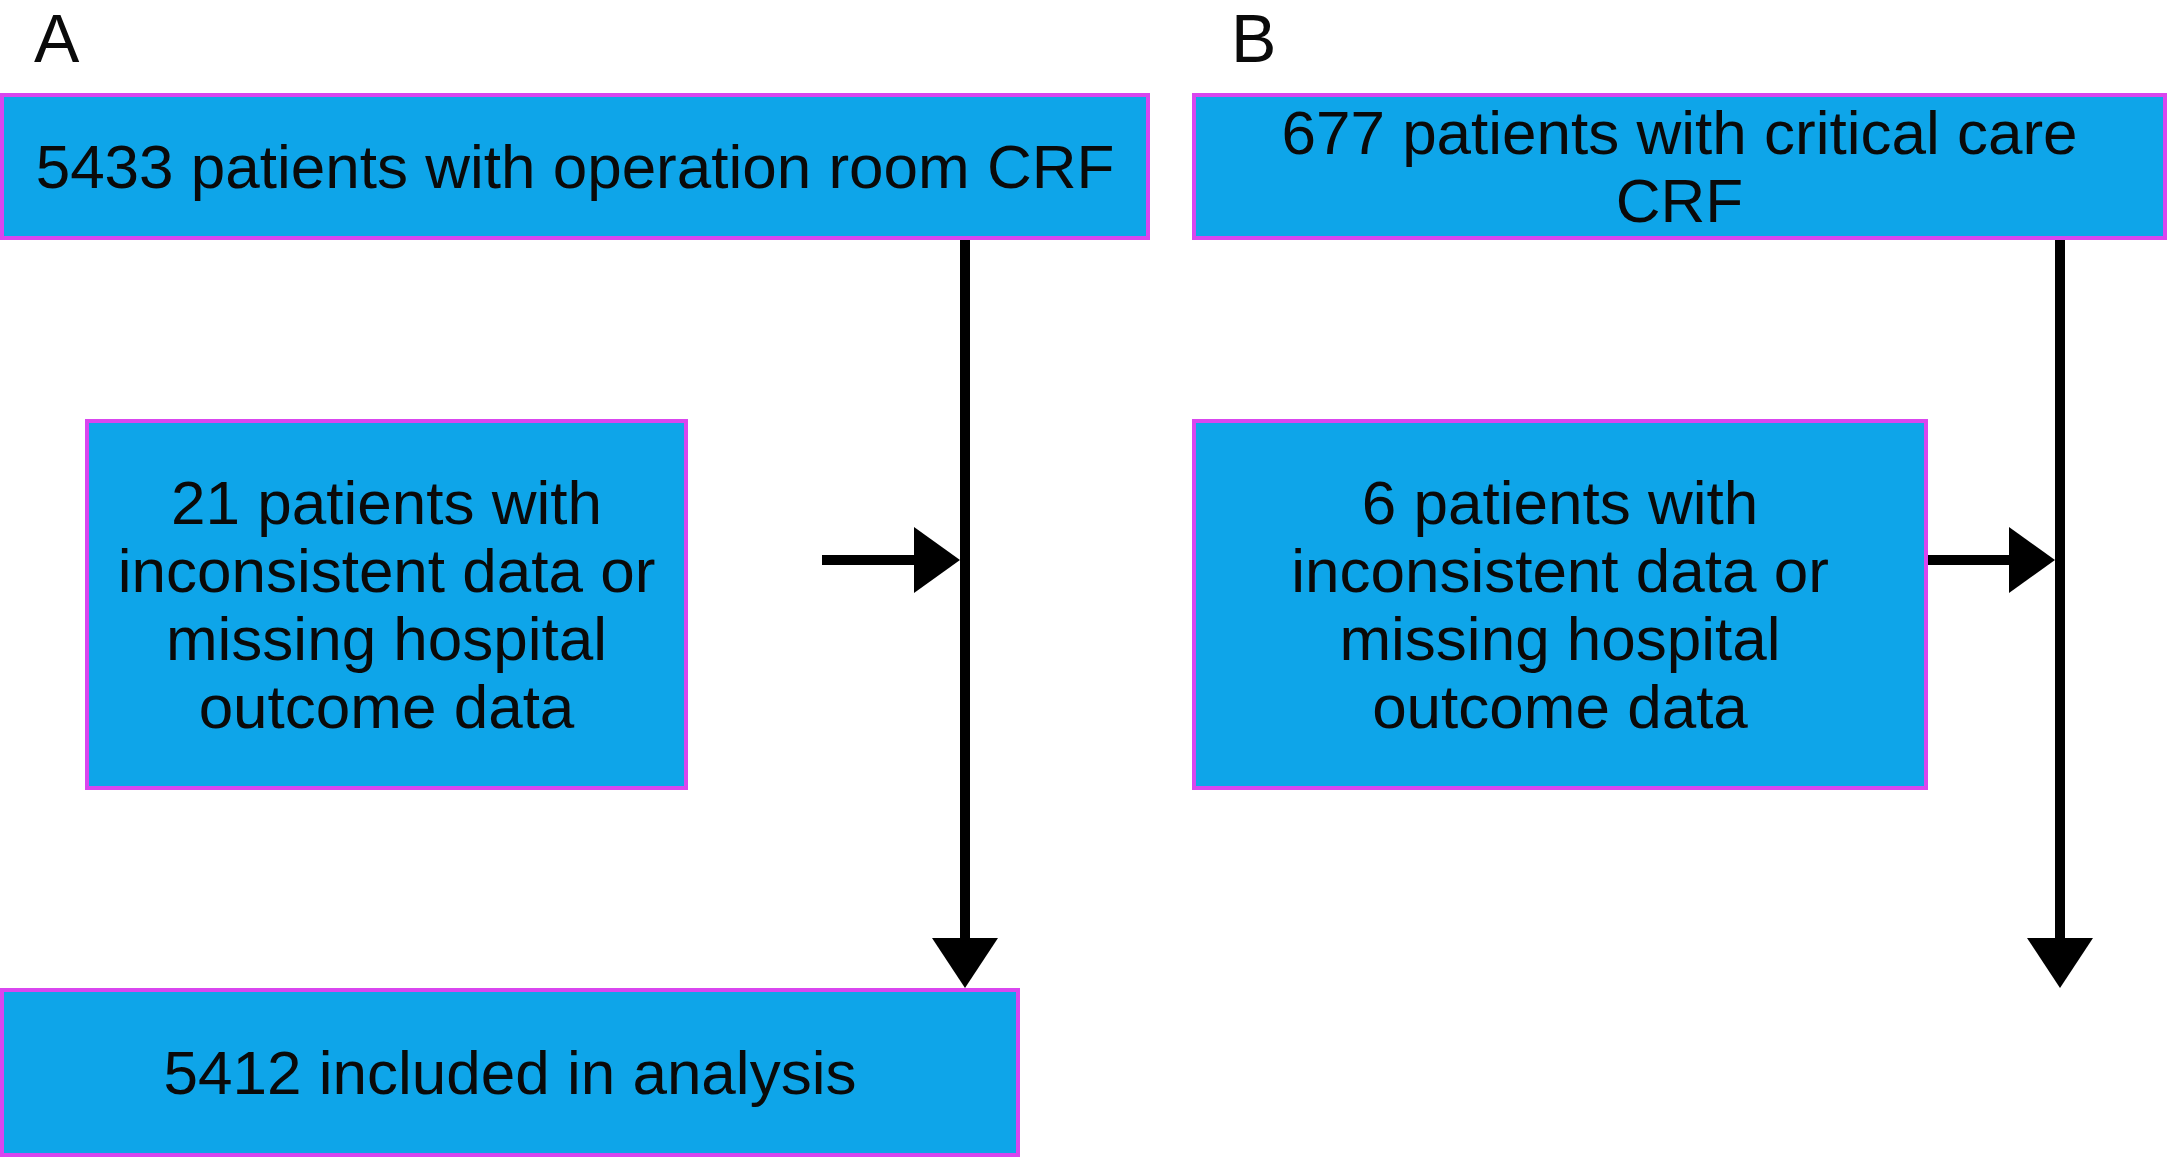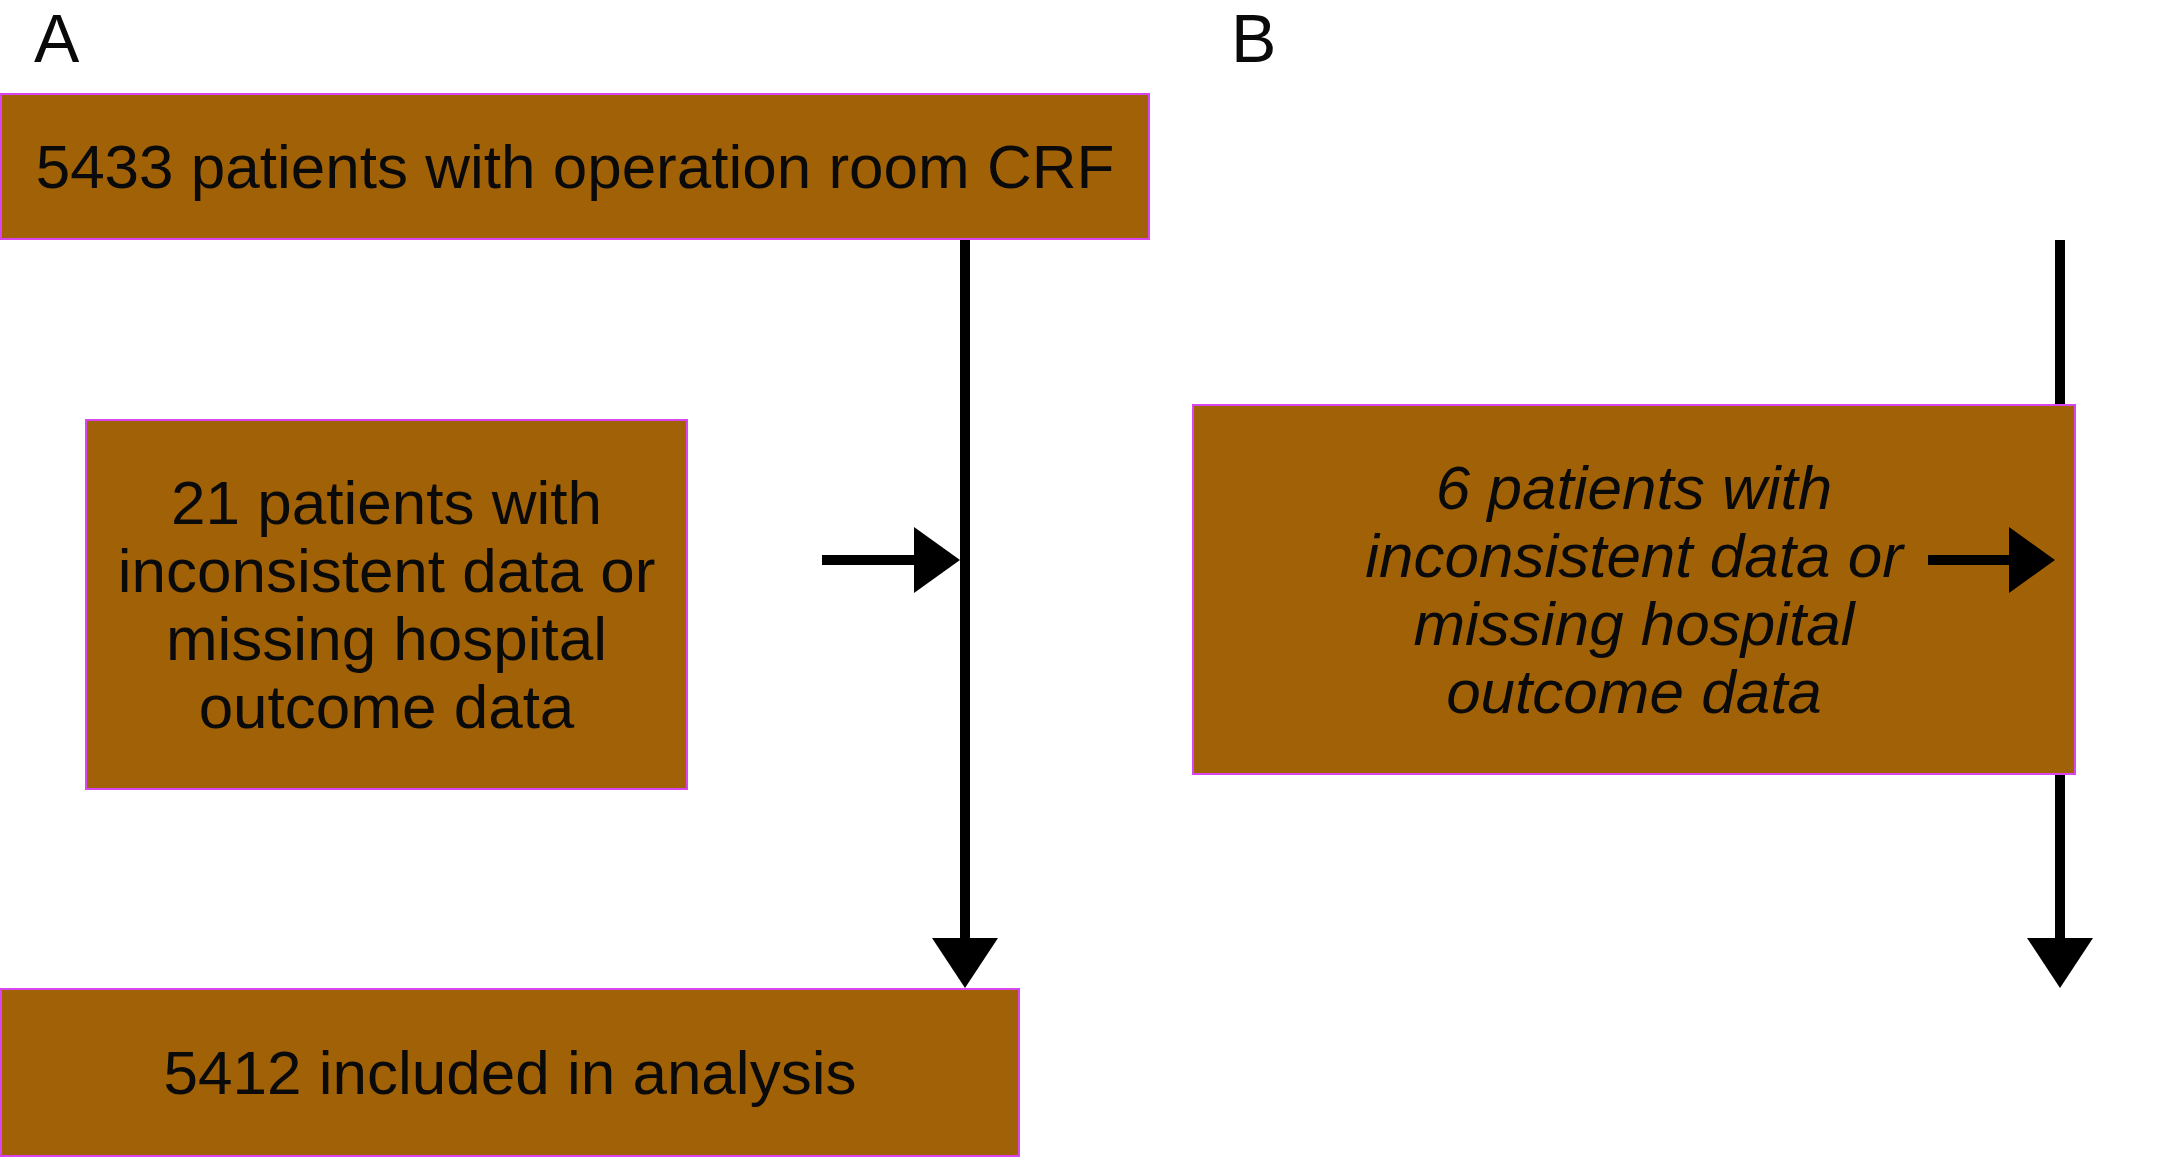--- a/index.html
+++ b/index.html
@@ -18,22 +18,22 @@
   }
   .panel-label {
     position: absolute;
     font-size: 68px;
     line-height: 1;
     color: #0a0a0a;
   }
   .flow-box {
     position: absolute;
     box-sizing: border-box;
-    border: 2px solid #d946ef;
-    background: #a16207;
+    border: 4px solid #d946ef;
+    background: #0ea5e9;
     display: flex;
     align-items: center;
     justify-content: center;
     text-align: center;
     font-size: 62px;
     line-height: 68px;
     color: #0a0a0a;
   }
   .flow-box .box-text {
     white-space: pre-line;
@@ -89,25 +89,28 @@
 
   <div class="stem-h" style="left:822px; top:555px; width:98px;"></div>
   <div class="arrowhead-right" style="left:914px; top:527px;"></div>
 
   <div class="flow-box" style="left:0px; top:988px; width:1020px; height:169px;">
     <span class="box-text">5412 included in analysis</span>
   </div>
 
   <div class="panel-label" style="left:1231px; top:4px;">B</div>
 
+  <div class="flow-box" style="left:1192px; top:93px; width:975px; height:147px;">
+    <span class="box-text">677 patients with critical care CRF</span>
+  </div>
 
   <div class="stem-v" style="left:2055px; top:240px; height:705px;"></div>
   <div class="arrowhead-down" style="left:2027px; top:938px;"></div>
 
-  <div class="flow-box" style="left:1192px; top:404px; width:884px; height:371px;font-style:italic;">
+  <div class="flow-box" style="left:1192px; top:419px; width:736px; height:371px;">
     <span class="box-text">6 patients with
 inconsistent data or
 missing hospital
 outcome data</span>
   </div>
 
   <div class="stem-h" style="left:1928px; top:555px; width:87px;"></div>
   <div class="arrowhead-right" style="left:2009px; top:527px;"></div>
 
 

